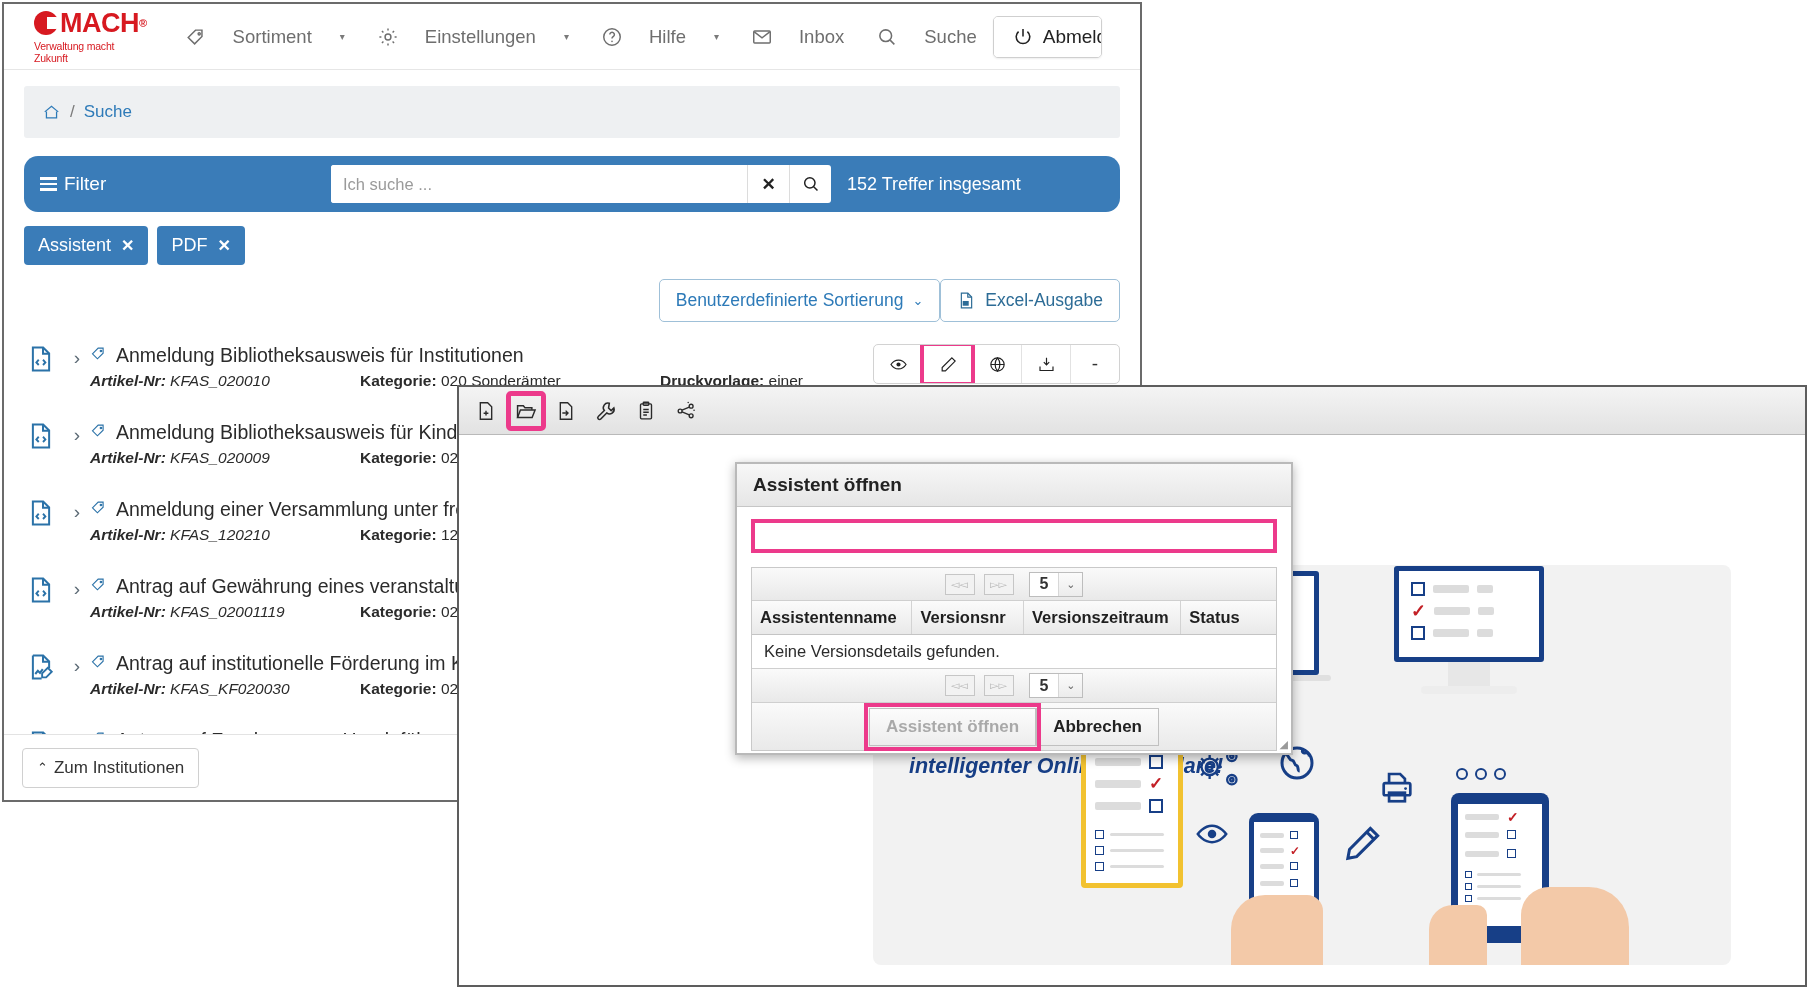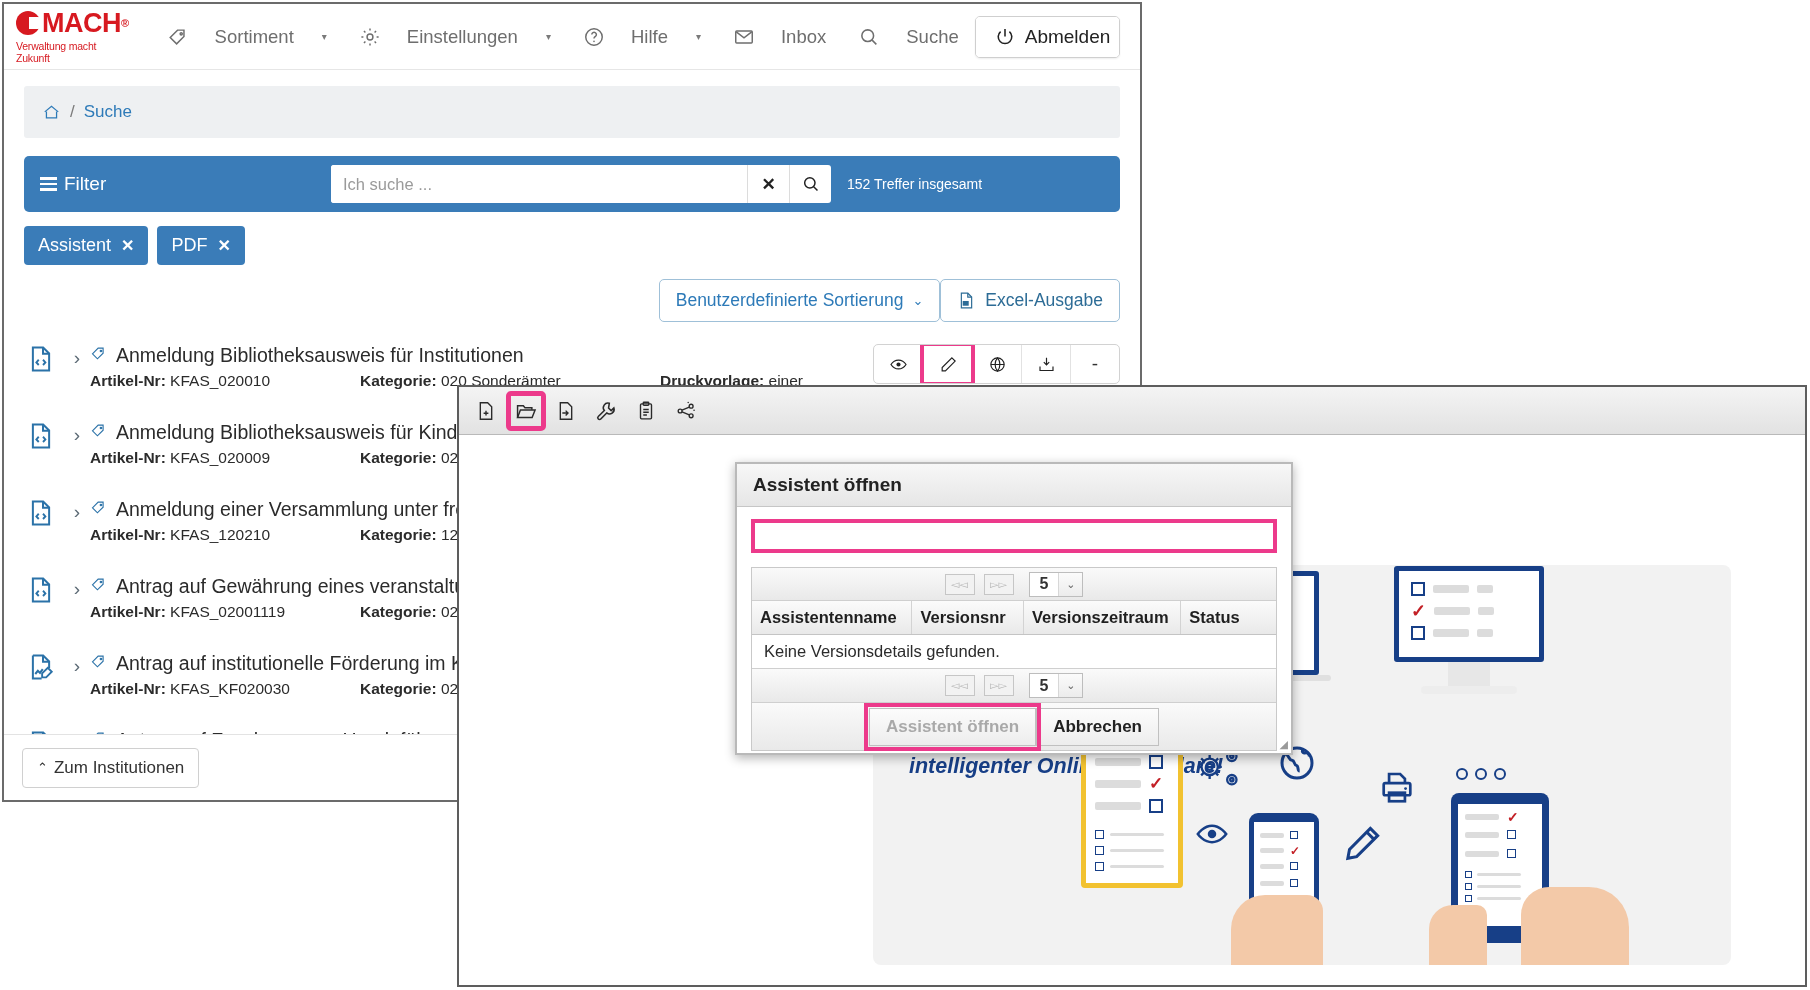--- a/index.html
+++ b/index.html
@@ -12,21 +12,21 @@
   }
   .stage { position: relative; width: 1810px; height: 990px; background: #fff; }
 
   
   .backwin {
     position: absolute; left: 2px; top: 2px; width: 1140px; height: 800px;
     background: #fff; border: 2px solid #6b6b6b; overflow: hidden;
   }
   .topbar {
     height: 66px; background: #fff; display: flex; align-items: center;
-    border-bottom: 1px solid #e6e6e6; padding: 0 12px; justify-content: space-between;
+    border-bottom: 1px solid #e6e6e6; padding: 0 30px; justify-content: space-between;
   }
   .logo { width: 122px; margin-right: 22px; }
   .logo-main {
     display:flex; align-items:center; font-weight: bold; color:#d71920;
     font-size: 27px; letter-spacing: -0.5px; line-height: 1;
   }
   .logo-c {
     display:inline-block; width:24px; height:24px; border-radius:50%;
     background:#d71920; position:relative; margin-right:2px;
   }
@@ -61,21 +61,21 @@
 
   .breadcrumbbar {
     margin: 16px 20px 0 20px; height: 52px; background: #eef0f2;
     border-radius: 3px; display:flex; align-items:center; padding: 0 18px;
     gap: 9px; font-size: 17px; color:#2d7ab8;
   }
   .breadcrumbbar .sep { color:#7b7b7b; }
   .breadcrumbbar a { color:#2d7ab8; text-decoration:none; }
 
   .searchbar {
-    margin: 18px 20px 0 20px; background: #3a7cb8; border-radius: 5px;
+    margin: 18px 20px 0 20px; background: #3a7cb8; border-radius: 14px;
     height: 56px; display:flex; align-items:center; padding: 0 16px; gap: 16px;
   }
   .filter-btn {
     display:flex; align-items:center; gap:7px; color:#fff; font-size: 19px;
     cursor:pointer; width: 275px;
   }
   .hamburger { display:inline-flex; flex-direction:column; gap:3px; }
   .hamburger span { display:block; width:17px; height:2.4px; background:#fff; }
   .searchfield {
     display:flex; align-items:stretch; background:#fff; border-radius:3px;
@@ -83,21 +83,21 @@
   }
   .searchfield input {
     flex: 1; border:0; outline:none; padding: 0 12px; font-size: 16.5px;
     color:#333; font-family:"Liberation Sans", sans-serif;
   }
   .searchfield input::placeholder { color:#9a9a9a; }
   .sf-btn {
     width: 42px; display:flex; align-items:center; justify-content:center;
     border-left:1px solid #dcdcdc; cursor:pointer; color:#222;
   }
-  .hits { color:#fff; font-size: 14px; }
+  .hits { color:#fff; font-size: 18px; }
 
   .chips { margin: 14px 20px 0 20px; display:flex; gap: 9px; }
   .chip {
     background:#3a7cb8; color:#fff; border-radius:4px; padding: 9px 14px;
     font-size: 18px; display:flex; align-items:center; gap: 10px; cursor:pointer;
   }
   .chip .x { font-weight:bold; font-size:16px; }
 
   .toolsrow {
     margin: 14px 20px 0 20px; display:flex; align-items:center;
@@ -118,21 +118,21 @@
   .result-row { display:flex; align-items:flex-start; padding: 10px 20px 10px 22px; height:77px; }
   .res-doc { width: 38px; flex: none; color:#2b72a8; }
   .res-chev { width: 26px; flex:none; color:#5c6a75; font-size: 19px; padding-top: 3px; text-align:center;}
   .res-body { flex:1; min-width:0; }
   .res-title {
     display:flex; align-items:center; gap:9px; font-size:19.5px; color:#2b2b2b;
     white-space:nowrap; overflow:hidden;
   }
   .res-title .tag { color:#2b72a8; flex:none; }
   .res-meta { display:flex; gap: 0; margin-top:5px; font-size:15.5px; color:#2b2b2b; white-space:nowrap;}
-  .res-meta .m1 { width: 270px; }
+  .res-meta .m1 { width: 270px; font-style: italic; }
   .res-meta .m2 { width: 300px; }
   .res-meta b { font-weight:bold; }
   .res-actions { flex:none; }
 
   .actionbar {
     display:flex; border:1px solid #d2d2d2; border-radius:5px; overflow:hidden;
     background:#fff;
   }
   .act {
     width: 49px; height: 38px; display:flex; align-items:center;

